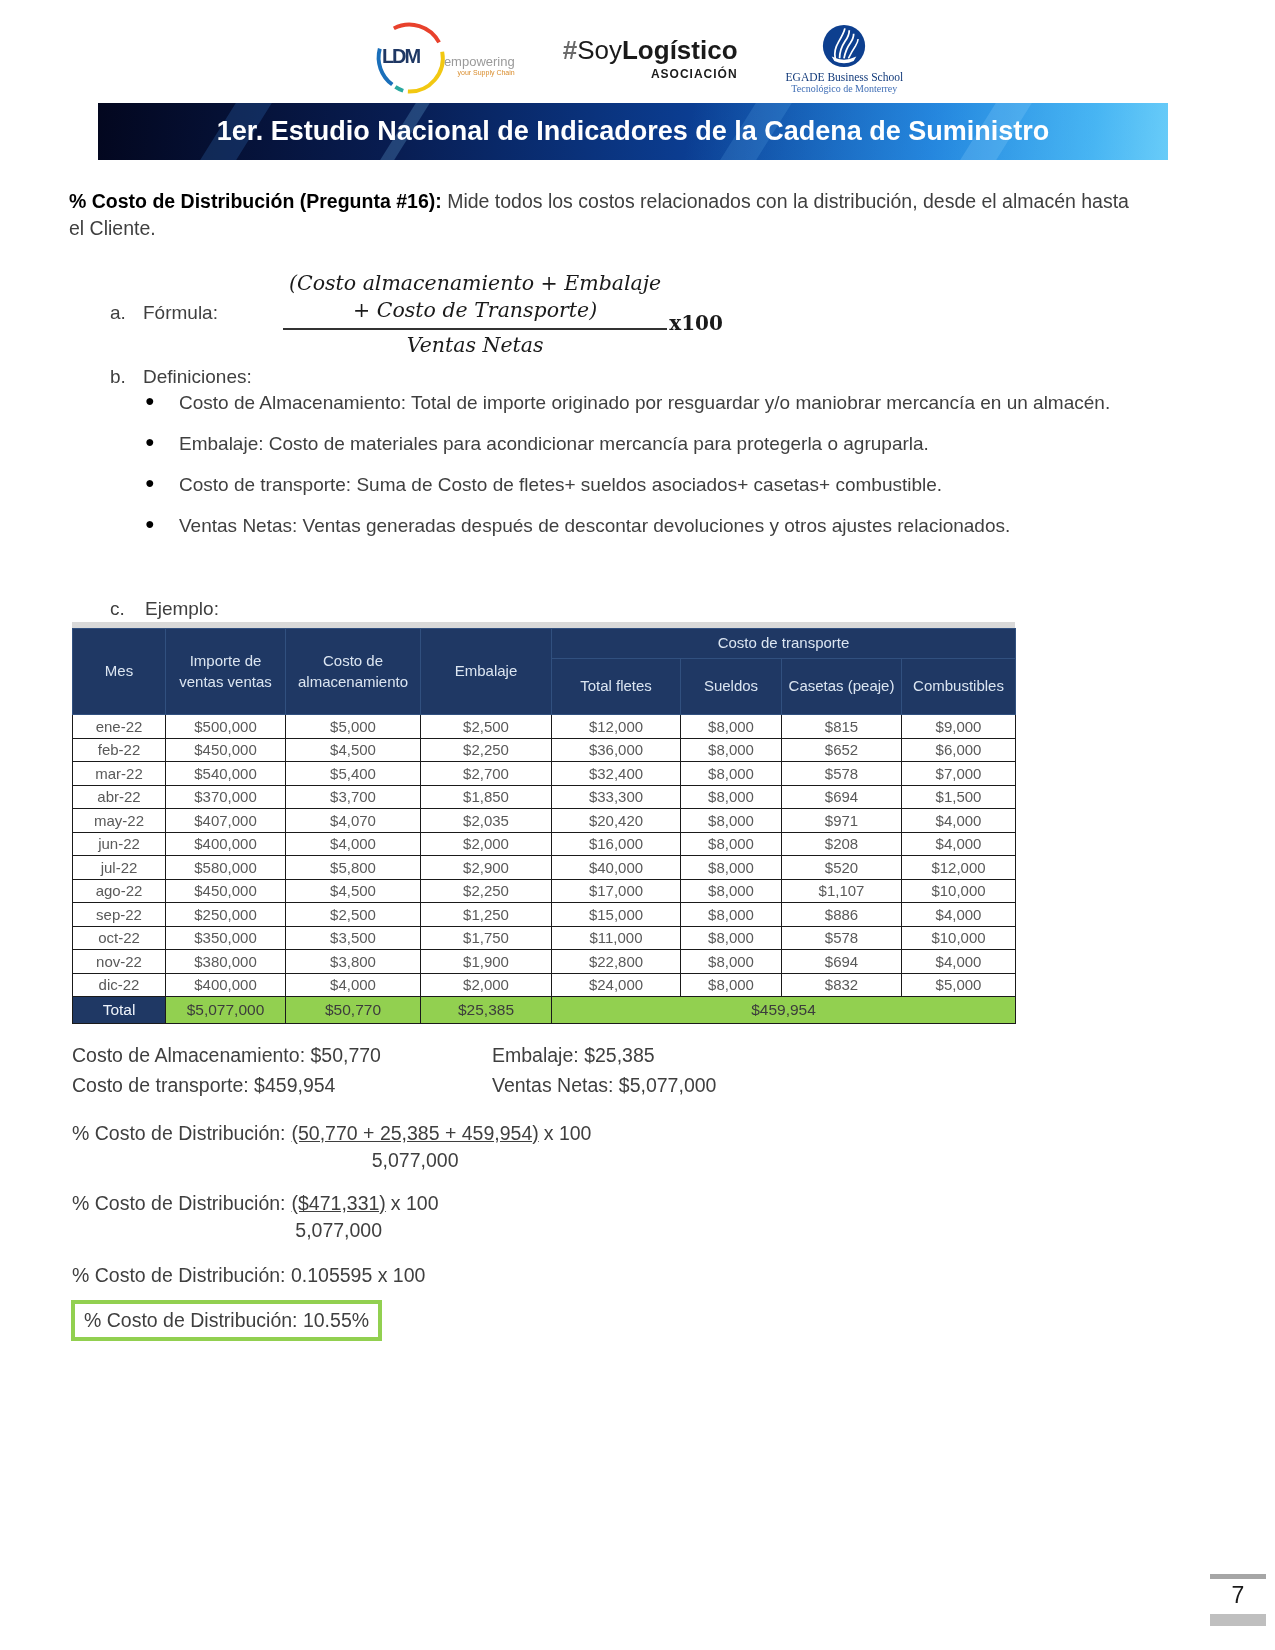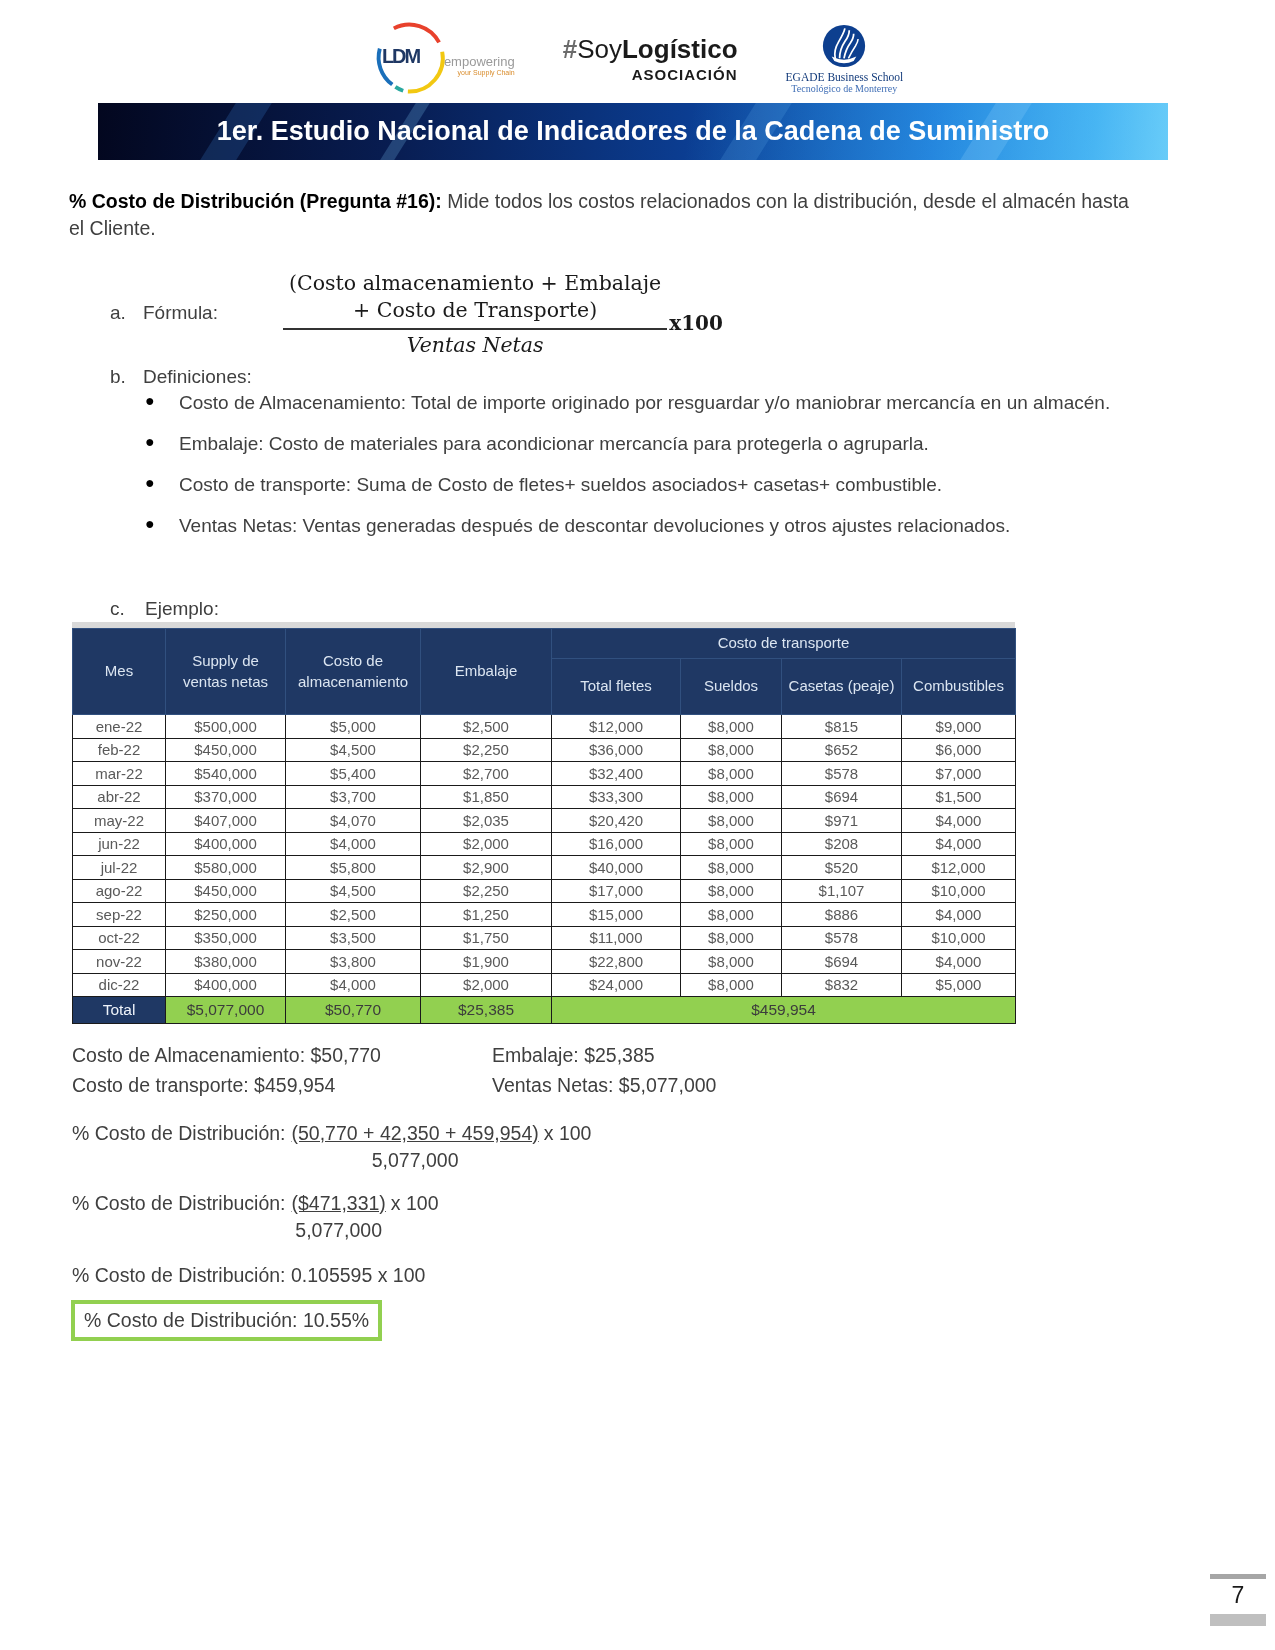--- a/index.html
+++ b/index.html
@@ -17,21 +17,21 @@
   .ldm-circle { position:relative; width:78px; height:78px; }
   .ldm-text { position:absolute; left:10px; top:26px; font-weight:bold; font-size:20px;
               color:#1f3864; letter-spacing:-2px; }
   .ldm-tag { margin-left:-6px; margin-top:14px; }
   .ldm-tag .t1 { font-size:13px; color:#9a9a9a; }
   .ldm-tag .t2 { font-size:7px; color:#d98c2b; text-align:right; }
   .soylog { text-align:left; }
   .soylog .main { font-size:26px; color:#1a1a1a; }
   .soylog .hash { color:#6b6b6b; font-weight:bold; }
   .soylog .bold { font-weight:bold; }
-  .soylog .sub { font-size:15px; font-weight:bold; letter-spacing:1px; color:#1a1a1a;
+  .soylog .sub { font-size:12px; font-weight:bold; letter-spacing:1px; color:#1a1a1a;
                  text-align:right; margin-top:1px; }
   .egade { text-align:center; margin-top:2px; }
   .egade-emblem { width:44px; height:44px; margin:0 auto 3px auto; }
   .egade .l1 { font-family:"Liberation Serif", serif; font-size:11.5px; color:#123a7a; }
   .egade .l2 { font-family:"Liberation Serif", serif; font-size:10px; color:#3e6db5; }
 
   
   .banner {
     position:absolute; top:103px; left:60px; width:1070px; height:57px;
     background:
@@ -51,21 +51,21 @@
   .intro { position:absolute; top:188px; left:69px; width:1072px; font-size:19.5px; line-height:1.4; color:#3f3f3f; }
   .intro b { color:#000000; }
 
   
   .item-label { position:absolute; font-size:19px; color:#3f3f3f; }
 
   
   .formula { position:absolute; top:270px; left:283px; display:flex; align-items:center;
              font-family:"DejaVu Serif", serif; color:#1a1a1a; }
   .formula .frac { display:flex; flex-direction:column; align-items:center; }
-  .formula .num { font-size:20.5px; text-align:center; line-height:1.3;
+  .formula .num { font-style:italic; font-size:20.5px; text-align:center; line-height:1.3;
                   border-bottom:2px solid #333; padding:0 6px 5px 6px; }
   .formula .den { font-style:italic; font-size:20.5px; padding-top:3px; }
   .formula .mult { font-weight:bold; font-size:20px; margin-left:2px; margin-top:18px; }
 
   
   .bullets { position:absolute; top:392px; left:145px; width:990px; list-style:none; }
   .bullets li { font-size:19px; color:#3f3f3f; margin-bottom:19px; display:flex; }
   .bullets li .dot { width:34px; flex:0 0 34px; font-size:16px; color:#000; }
 
   
@@ -205,21 +205,21 @@
         <col style="width:135px">
         <col style="width:131px">
       <col style="width:129px">
         <col style="width:101px">
         <col style="width:120px">
         <col style="width:114px">
     </colgroup>
     <thead>
       <tr class="group">
         <th rowspan="2">Mes</th>
-        <th rowspan="2">Supply de ventas netas</th>
+        <th rowspan="2">Importe de ventas ventas</th>
         <th rowspan="2">Costo de almacenamiento</th>
         <th rowspan="2">Embalaje</th>
         <th colspan="4" class="gh">Costo de transporte</th>
       </tr>
       <tr class="sub">
         <th>Total fletes</th>
         <th>Sueldos</th>
         <th>Casetas (peaje)</th>
         <th>Combustibles</th>
       </tr>
@@ -362,21 +362,21 @@
       <div class="c1">Costo de Almacenamiento: $50,770</div>
       <div>Embalaje: $25,385</div>
     </div>
     <div class="row">
       <div class="c1">Costo de transporte: $459,954</div>
       <div>Ventas Netas: $5,077,000</div>
     </div>
   </div>
 
   <div class="calc calc1">
-    <span>% Costo de Distribución:</span><span class="frac"><span class="u">(50,770 + 42,350 + 459,954)</span><span class="den">5,077,000</span></span><span class="mult">x 100</span>
+    <span>% Costo de Distribución:</span><span class="frac"><span class="u">(50,770 + 25,385 + 459,954)</span><span class="den">5,077,000</span></span><span class="mult">x 100</span>
   </div>
 
   <div class="calc calc2">
     <span>% Costo de Distribución:</span><span class="frac"><span class="u">($471,331)</span><span class="den">5,077,000</span></span><span class="mult">x 100</span>
   </div>
 
   <div class="calc calc3">% Costo de Distribución: 0.105595 x 100</div>
 
   <div class="result-box">% Costo de Distribución: 10.55%</div>
 

